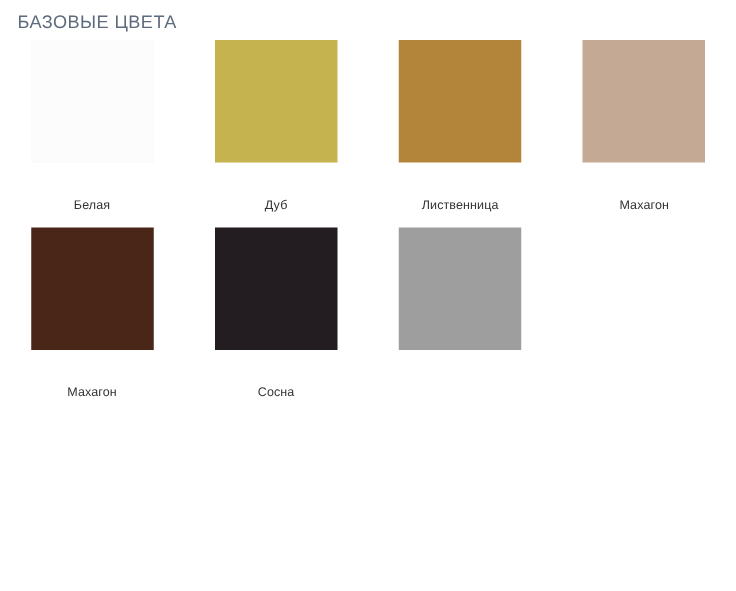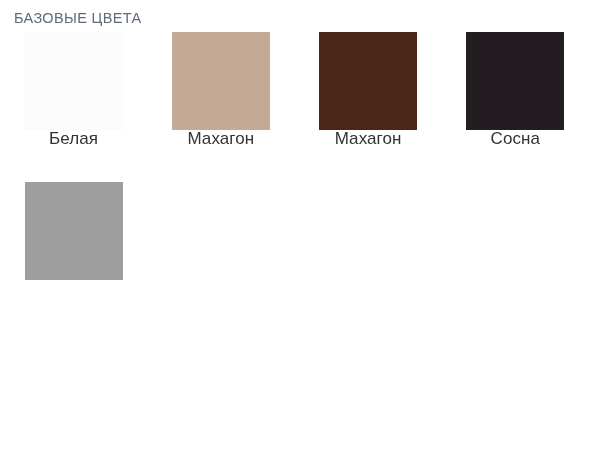--- a/index.html
+++ b/index.html
@@ -52,40 +52,48 @@
   .swatch-chip {
     width: 98px;
     height: 98px;
     display: block;
     box-sizing: border-box;
   }
   .swatch-chip.is-light {
     border: 1px solid #fafafa;
   }
   .swatch-label {
-    margin-top: 2px;
-    font-size: 17px;
+    margin-top: 28px;
+    font-size: 10px;
     line-height: 14px;
     color: #333333;
     text-align: center;
     white-space: nowrap;
     letter-spacing: 0.1px;
   }
 </style>
 </head>
 <body>
 
 <div class="page">
 
   <div class="section-title">БАЗОВЫЕ ЦВЕТА</div>
 
   <div class="swatch-grid">
       <div class="swatch-cell">
         <div class="swatch-chip is-light" title="Белая" style="background: rgb(252, 252, 252);"></div>
         <div class="swatch-label">Белая</div>
+      </div>
+      <div class="swatch-cell">
+        <div class="swatch-chip" title="Дуб" style="background: rgb(197, 179, 79);"></div>
+        <div class="swatch-label">Дуб</div>
+      </div>
+      <div class="swatch-cell">
+        <div class="swatch-chip" title="Лиственница" style="background: rgb(179, 133, 58);"></div>
+        <div class="swatch-label">Лиственница</div>
       </div>
       <div class="swatch-cell">
         <div class="swatch-chip" title="Берёза" style="background: rgb(196, 169, 149);"></div>
         <div class="swatch-label">Махагон</div>
       </div>
       <div class="swatch-cell">
         <div class="swatch-chip" title="Махагон" style="background: rgb(74, 38, 25);"></div>
         <div class="swatch-label">Махагон</div>
       </div>
       <div class="swatch-cell">

